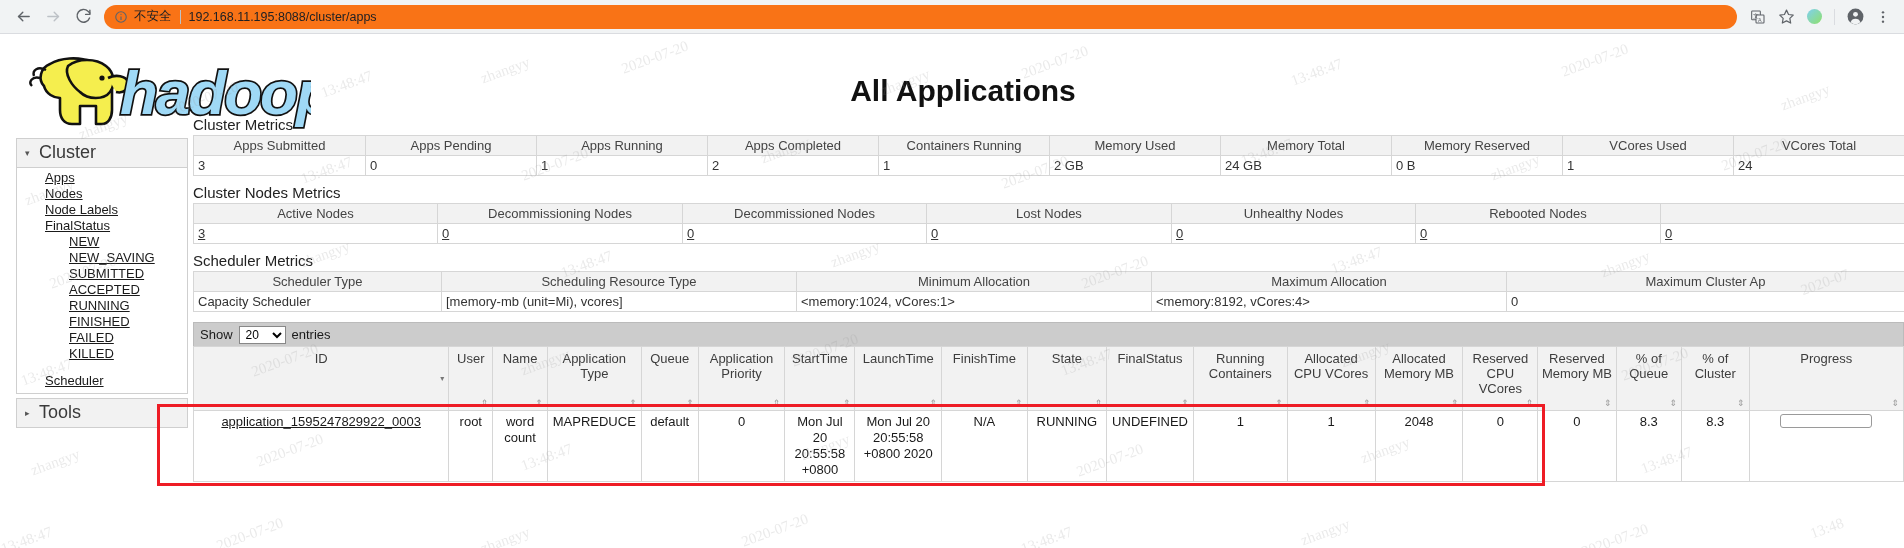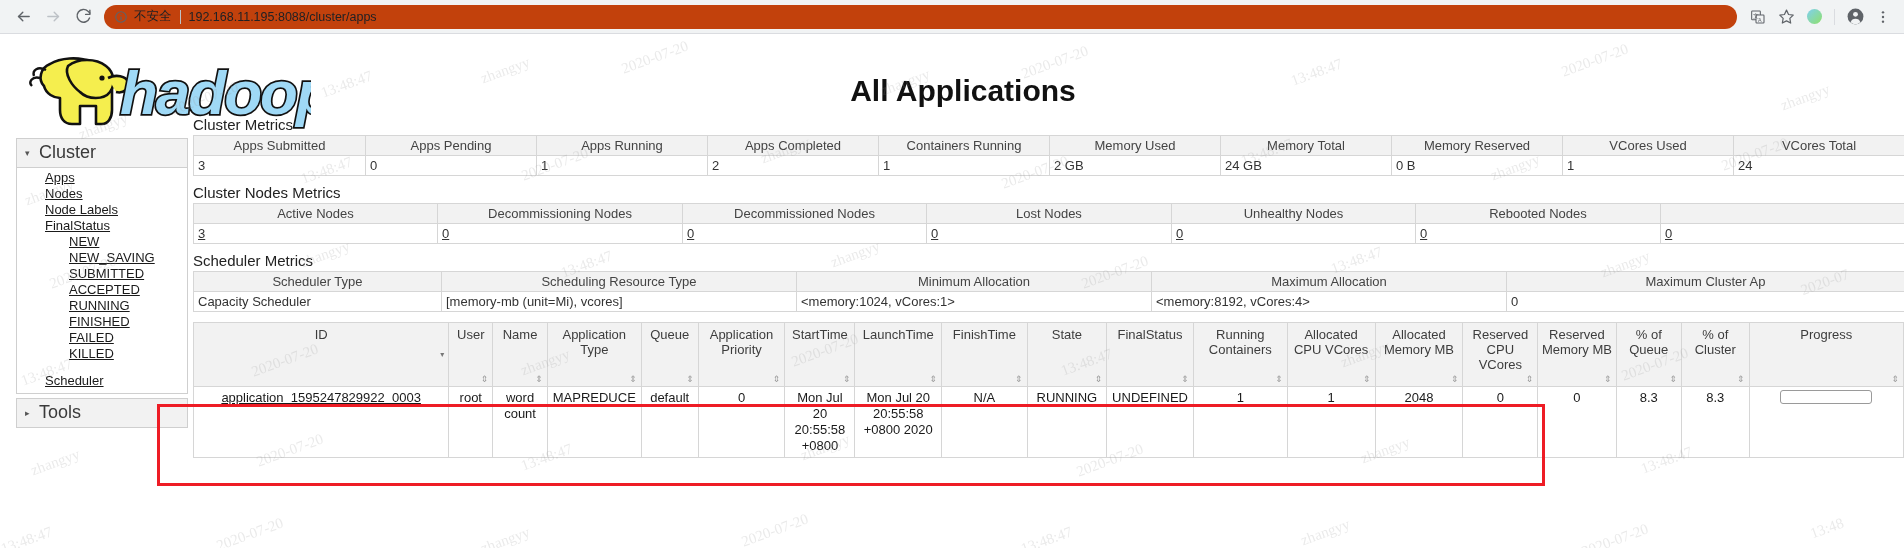--- a/index.html
+++ b/index.html
@@ -28,21 +28,21 @@
     color: #5f6368;
     flex: 0 0 auto;
     border-radius: 50%;
   }
   .nav-btn.disabled { color: #bdc1c6; }
   .nav-btn svg { display: block; }
 
   #omnibox {
     flex: 1 1 auto;
     height: 24px;
-    background: #c2410c;
+    background: #f97316;
     border-radius: 12px;
     margin-left: 6px;
     margin-right: 8px;
     display: flex;
     align-items: center;
     padding: 0 10px;
     font-size: 12.5px;
     color: #202124;
     min-width: 0;
     max-width: 1690px;
@@ -611,20 +611,29 @@
             <td>[memory-mb (unit=Mi), vcores]</td>
             <td>&lt;memory:1024, vCores:1&gt;</td>
             <td>&lt;memory:8192, vCores:4&gt;</td>
             <td>0</td>
           </tr>
         </tbody>
       </table>
     </div>
 
     <div id="apps-area">
+      <div id="show-entries-bar">
+        <span>Show</span>
+        <select id="entries-select">
+          <option>20</option>
+          <option>50</option>
+          <option>100</option>
+        </select>
+        <span>entries</span>
+      </div>
 
       <table class="apps">
         <colgroup>
           <col style="width:215px">
             <col style="width:37px">
             <col style="width:46px">
             <col style="width:79px">
           <col style="width:48px">
             <col style="width:73px">
             <col style="width:59px">

